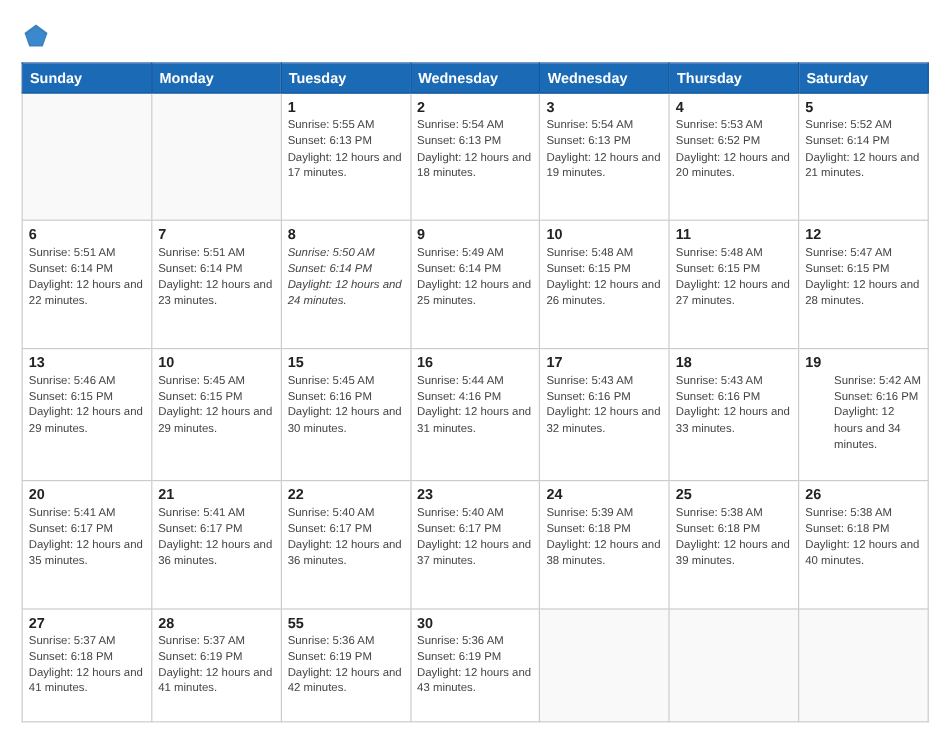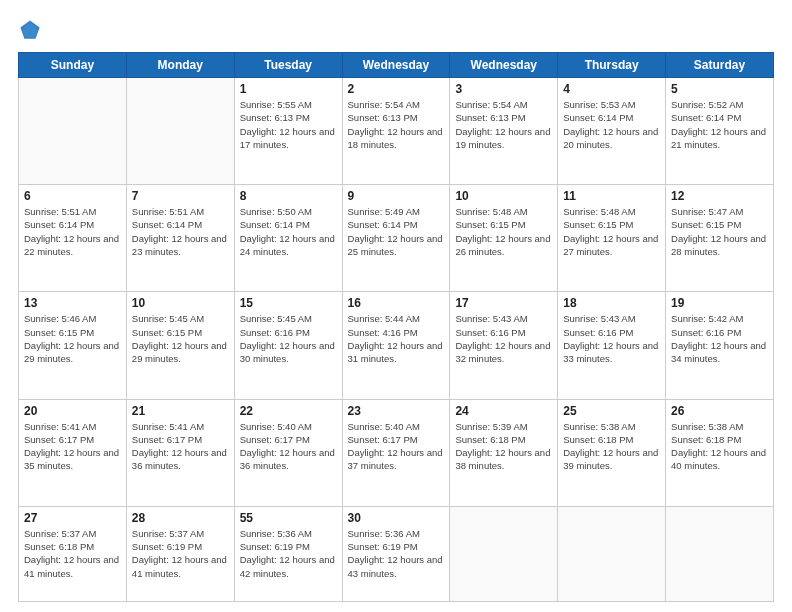--- a/index.html
+++ b/index.html
@@ -57,21 +57,21 @@
     .calendar {
       flex: 1;
       border: 1px solid #ccc;
       border-collapse: collapse;
       width: 100%;
       table-layout: fixed;
     }
     .calendar th {
       background-color: #1a6ab5;
       color: #fff;
-      text-align: center;
+      text-align: left;
       padding: 5px 6px;
       font-size: 12px;
       font-weight: bold;
       border: 1px solid #1558a0;
     }
     .calendar td {
       border: 1px solid #ccc;
       vertical-align: top;
       padding: 4px 5px;
       font-size: 10px;
@@ -148,21 +148,21 @@
           </td>
           <td>
             <span class="day-number">3</span>
             <div class="day-info" style="white-space: pre-line;">Sunrise: 5:54 AM
 Sunset: 6:13 PM
 Daylight: 12 hours and 19 minutes.</div>
           </td>
           <td>
             <span class="day-number">4</span>
             <div class="day-info" style="white-space: pre-line;">Sunrise: 5:53 AM
-Sunset: 6:14 PM
+Sunset: 6:52 PM
 Daylight: 12 hours and 20 minutes.</div>
           </td>
           <td>
             <span class="day-number">5</span>
             <div class="day-info" style="white-space: pre-line;">Sunrise: 5:52 AM
 Sunset: 6:14 PM
 Daylight: 12 hours and 21 minutes.</div>
           </td>
         </tr>
         <tr>
@@ -173,21 +173,21 @@
 Daylight: 12 hours and 22 minutes.</div>
           </td>
           <td>
             <span class="day-number">7</span>
             <div class="day-info" style="white-space: pre-line;">Sunrise: 5:51 AM
 Sunset: 6:14 PM
 Daylight: 12 hours and 23 minutes.</div>
           </td>
           <td>
             <span class="day-number">8</span>
-            <div class="day-info" style="white-space: pre-line;">Sunrise: 5:50 AM
+            <div class="day-info" style="white-space: pre-line; font-style: italic;">Sunrise: 5:50 AM
 Sunset: 6:14 PM
 Daylight: 12 hours and 24 minutes.</div>
           </td>
           <td>
             <span class="day-number">9</span>
             <div class="day-info" style="white-space: pre-line;">Sunrise: 5:49 AM
 Sunset: 6:14 PM
 Daylight: 12 hours and 25 minutes.</div>
           </td>
           <td>
@@ -241,21 +241,21 @@
 Daylight: 12 hours and 32 minutes.</div>
           </td>
           <td>
             <span class="day-number">18</span>
             <div class="day-info" style="white-space: pre-line;">Sunrise: 5:43 AM
 Sunset: 6:16 PM
 Daylight: 12 hours and 33 minutes.</div>
           </td>
           <td>
             <span class="day-number">19</span>
-            <div class="day-info" style="white-space: pre-line;">Sunrise: 5:42 AM
+            <div class="day-info" style="white-space: pre-line; margin-left: 24px;">Sunrise: 5:42 AM
 Sunset: 6:16 PM
 Daylight: 12 hours and 34 minutes.</div>
           </td>
         </tr>
         <tr>
           <td>
             <span class="day-number">20</span>
             <div class="day-info" style="white-space: pre-line;">Sunrise: 5:41 AM
 Sunset: 6:17 PM
 Daylight: 12 hours and 35 minutes.</div>

